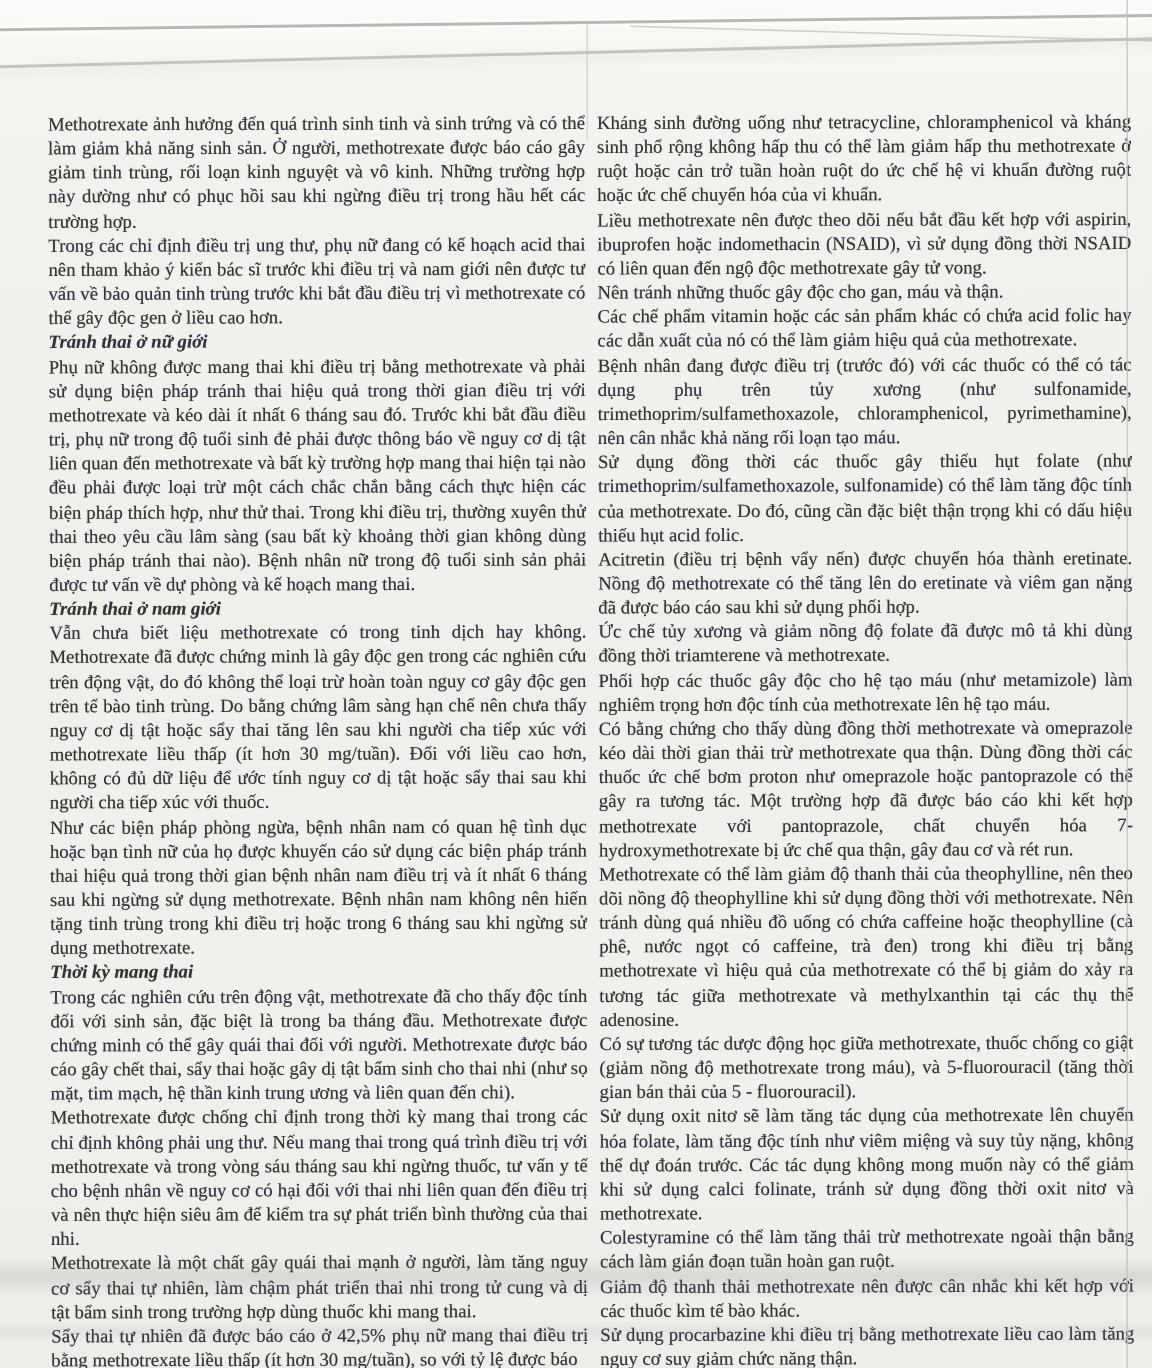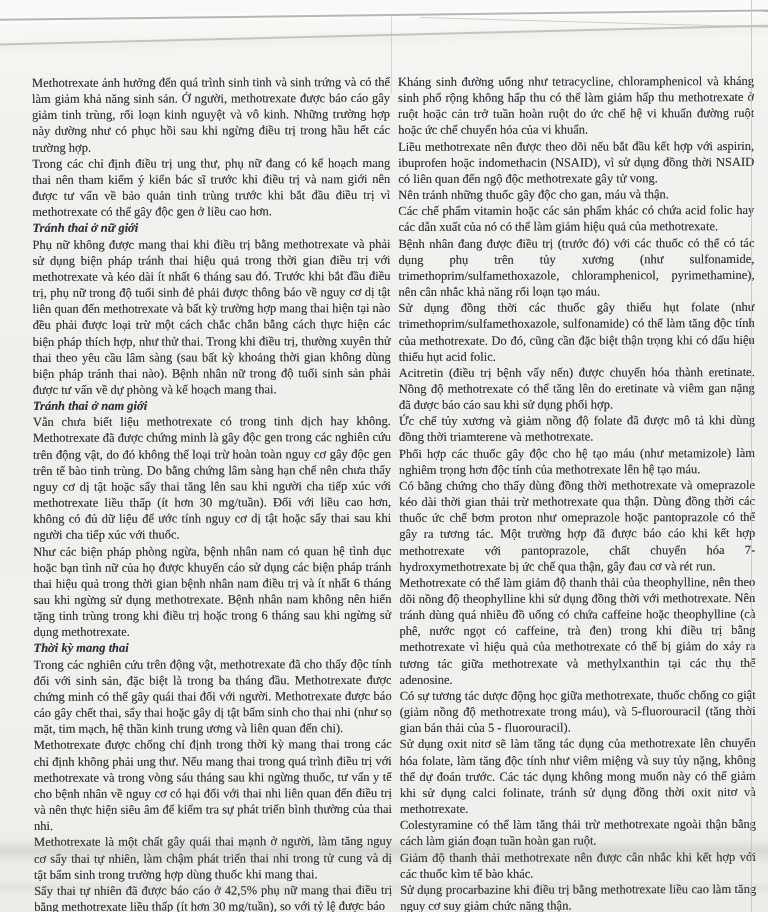--- a/index.html
+++ b/index.html
@@ -75,21 +75,21 @@
 
 <div class="page">
   <div class="crease crease-top-1"></div>
   <div class="crease crease-top-2"></div>
   <div class="crease crease-top-3"></div>
   <div class="crease crease-gutter"></div>
 
   <div class="columns">
     <div class="col col-left">
         <p class="para">Methotrexate ảnh hưởng đến quá trình sinh tinh và sinh trứng và có thể làm giảm khả năng sinh sản. Ở người, methotrexate được báo cáo gây giảm tinh trùng, rối loạn kinh nguyệt và vô kinh. Những trường hợp này dường như có phục hồi sau khi ngừng điều trị trong hầu hết các trường hợp.</p>
-        <p class="para">Trong các chỉ định điều trị ung thư, phụ nữ đang có kế hoạch mang thai nên tham kiểm ý kiến bác sĩ trước khi điều trị và nam giới nên được tư vấn về bảo quản tinh trùng trước khi bắt đầu điều trị vì methotrexate có thể gây độc gen ở liều cao hơn.</p>
+        <p class="para">Trong các chỉ định điều trị ung thư, phụ nữ đang có kế hoạch acid thai nên tham khảo ý kiến bác sĩ trước khi điều trị và nam giới nên được tư vấn về bảo quản tinh trùng trước khi bắt đầu điều trị vì methotrexate có thể gây độc gen ở liều cao hơn.</p>
         <h3 class="heading">Tránh thai ở nữ giới</h3>
         <p class="para">Phụ nữ không được mang thai khi điều trị bằng methotrexate và phải sử dụng biện pháp tránh thai hiệu quả trong thời gian điều trị với methotrexate và kéo dài ít nhất 6 tháng sau đó. Trước khi bắt đầu điều trị, phụ nữ trong độ tuổi sinh đẻ phải được thông báo về nguy cơ dị tật liên quan đến methotrexate và bất kỳ trường hợp mang thai hiện tại nào đều phải được loại trừ một cách chắc chắn bằng cách thực hiện các biện pháp thích hợp, như thử thai. Trong khi điều trị, thường xuyên thử thai theo yêu cầu lâm sàng (sau bất kỳ khoảng thời gian không dùng biện pháp tránh thai nào). Bệnh nhân nữ trong độ tuổi sinh sản phải được tư vấn về dự phòng và kế hoạch mang thai.</p>
         <h3 class="heading">Tránh thai ở nam giới</h3>
         <p class="para">Vẫn chưa biết liệu methotrexate có trong tinh dịch hay không. Methotrexate đã được chứng minh là gây độc gen trong các nghiên cứu trên động vật, do đó không thể loại trừ hoàn toàn nguy cơ gây độc gen trên tế bào tinh trùng. Do bằng chứng lâm sàng hạn chế nên chưa thấy nguy cơ dị tật hoặc sẩy thai tăng lên sau khi người cha tiếp xúc với methotrexate liều thấp (ít hơn 30 mg/tuần). Đối với liều cao hơn, không có đủ dữ liệu để ước tính nguy cơ dị tật hoặc sẩy thai sau khi người cha tiếp xúc với thuốc.</p>
         <p class="para">Như các biện pháp phòng ngừa, bệnh nhân nam có quan hệ tình dục hoặc bạn tình nữ của họ được khuyến cáo sử dụng các biện pháp tránh thai hiệu quả trong thời gian bệnh nhân nam điều trị và ít nhất 6 tháng sau khi ngừng sử dụng methotrexate. Bệnh nhân nam không nên hiến tặng tinh trùng trong khi điều trị hoặc trong 6 tháng sau khi ngừng sử dụng methotrexate.</p>
         <h3 class="heading">Thời kỳ mang thai</h3>
         <p class="para">Trong các nghiên cứu trên động vật, methotrexate đã cho thấy độc tính đối với sinh sản, đặc biệt là trong ba tháng đầu. Methotrexate được chứng minh có thể gây quái thai đối với người. Methotrexate được báo cáo gây chết thai, sẩy thai hoặc gây dị tật bẩm sinh cho thai nhi (như sọ mặt, tim mạch, hệ thần kinh trung ương và liên quan đến chi).</p>
         <p class="para">Methotrexate được chống chỉ định trong thời kỳ mang thai trong các chỉ định không phải ung thư. Nếu mang thai trong quá trình điều trị với methotrexate và trong vòng sáu tháng sau khi ngừng thuốc, tư vấn y tế cho bệnh nhân về nguy cơ có hại đối với thai nhi liên quan đến điều trị và nên thực hiện siêu âm để kiểm tra sự phát triển bình thường của thai nhi.</p>
         <p class="para">Methotrexate là một chất gây quái thai mạnh ở người, làm tăng nguy cơ sẩy thai tự nhiên, làm chậm phát triển thai nhi trong tử cung và dị tật bẩm sinh trong trường hợp dùng thuốc khi mang thai.</p>
         <p class="para">Sẩy thai tự nhiên đã được báo cáo ở 42,5% phụ nữ mang thai điều trị bằng methotrexate liều thấp (ít hơn 30 mg/tuần), so với tỷ lệ được báo</p>

